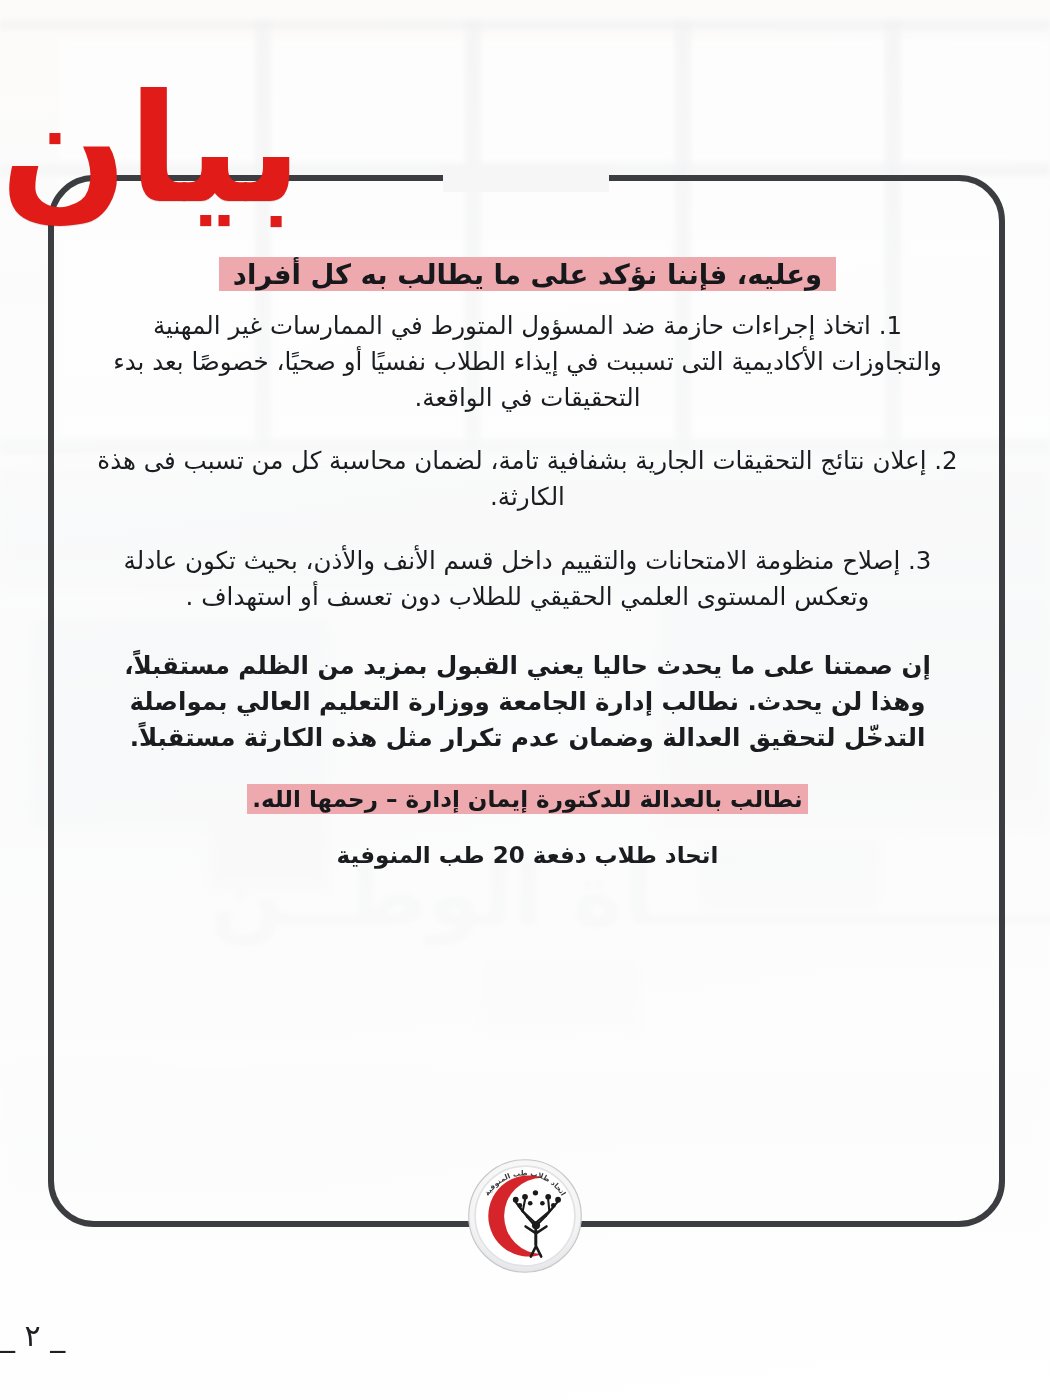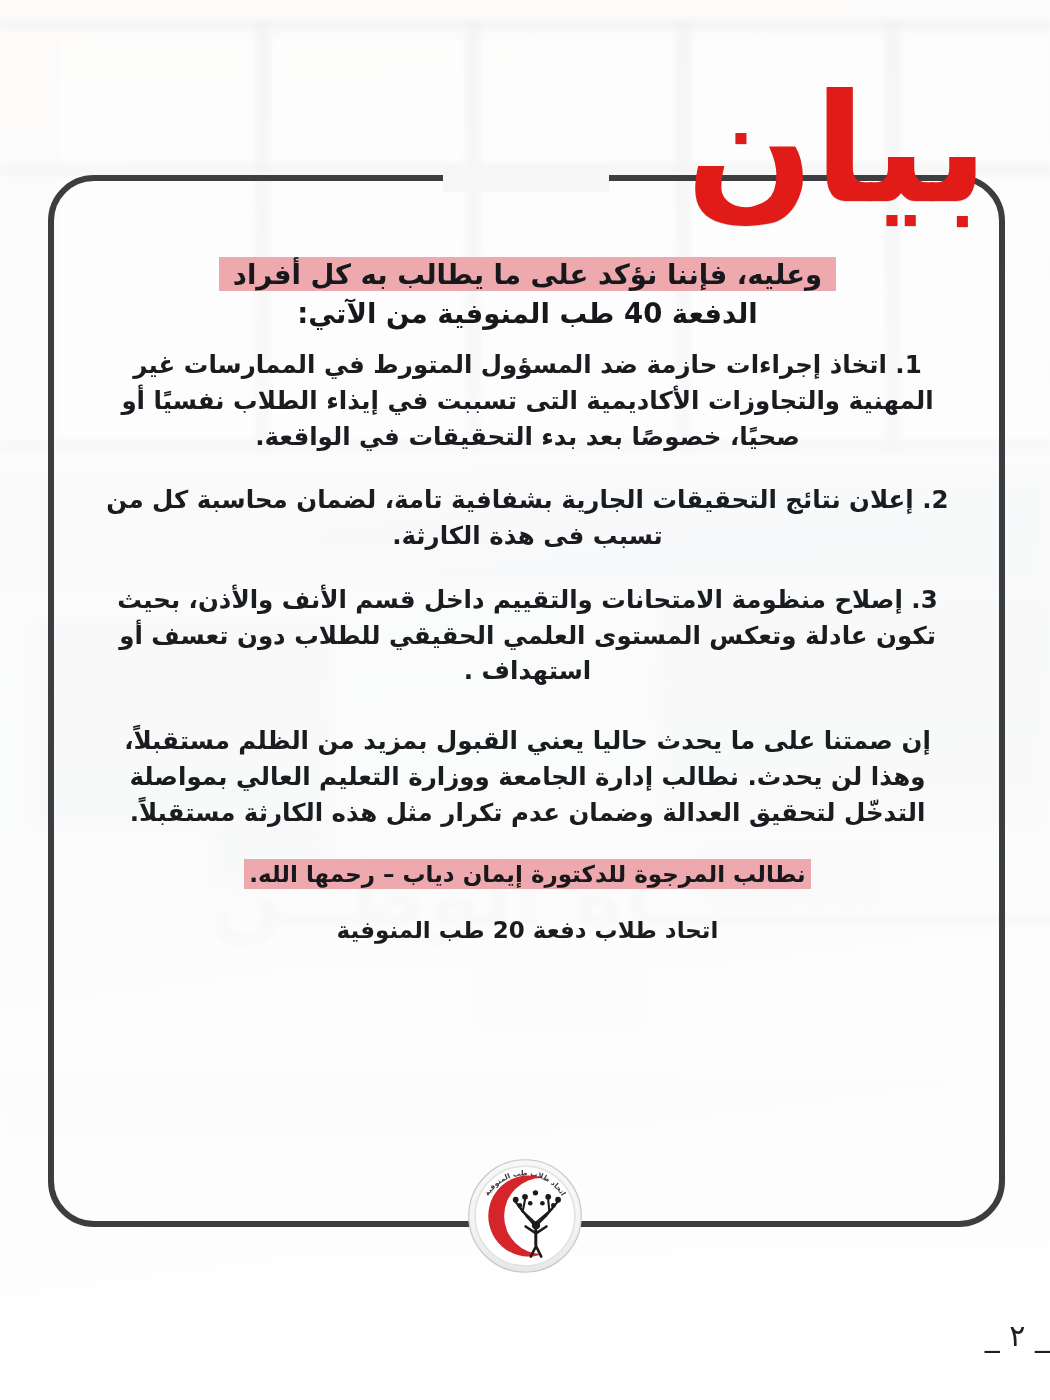--- a/index.html
+++ b/index.html
@@ -86,21 +86,21 @@
     height: 26px;
     background: #f6f6f7;
   }
 
   
   #masthead {
     position: absolute;
     top: 74px;
     left: 0;
     width: 988px;
-    text-align: right;
+    text-align: left;
     z-index: 5;
   }
   #masthead .word {
     display: inline-block;
     color: #e01b18;
     font-size: 150px;
     line-height: 1;
     font-weight: bold;
     font-family: "DejaVu Sans", "Liberation Sans", sans-serif;
     letter-spacing: -6px;
@@ -132,21 +132,21 @@
     -webkit-box-decoration-break: clone;
   }
 
   .demands {
     margin: 0;
     padding: 0;
     list-style: none;
   }
   .demand {
     font-size: 24.5px;
-    font-weight: bold;
+    font-weight: normal;
     color: #1a1c1f;
     line-height: 1.46;
     margin: 0 0 28px 0;
     text-align: center;
   }
 
   .closing {
     font-size: 24.5px;
     font-weight: bold;
     color: #1a1c1f;
@@ -187,21 +187,21 @@
     width: 116px;
     height: 116px;
   }
 
   
   #page-number {
     position: absolute;
     left: 0;
     top: 1318px;
     width: 1050px;
-    text-align: right;
+    text-align: left;
     font-size: 30px;
     color: #1d1f22;
     letter-spacing: 6px;
     z-index: 6;
     font-family: "DejaVu Sans", "Liberation Sans", sans-serif;
   }
 </style>
 </head>
 <body>
 
@@ -247,33 +247,32 @@
 
   <div id="masthead">
     <span class="word">بيان</span>
   </div>
 
   <div id="content">
 
     <p class="lede">
       <span class="hl">وعليه، فإننا نؤكد على ما يطالب به كل أفراد</span>
       <br>
-      <span>الدفعة 40 طب المنوفية من الآتي:</span>
     </p>
 
     <ul class="demands">
       <li class="demand">1. اتخاذ إجراءات حازمة ضد المسؤول المتورط في الممارسات غير المهنية والتجاوزات الأكاديمية التى تسببت في إيذاء الطلاب نفسيًا أو صحيًا، خصوصًا بعد بدء التحقيقات في الواقعة.</li>
       <li class="demand">2. إعلان نتائج التحقيقات الجارية بشفافية تامة، لضمان محاسبة كل من تسبب فى هذة الكارثة.</li>
       <li class="demand">3. إصلاح منظومة الامتحانات والتقييم داخل قسم الأنف والأذن، بحيث تكون عادلة وتعكس المستوى العلمي الحقيقي للطلاب دون تعسف أو استهداف .</li>
     </ul>
 
     <p class="closing">إن صمتنا على ما يحدث حاليا يعني القبول بمزيد من الظلم مستقبلاً، وهذا لن يحدث. نطالب إدارة الجامعة ووزارة التعليم العالي بمواصلة التدخّل لتحقيق العدالة وضمان عدم تكرار مثل هذه الكارثة مستقبلاً.</p>
 
     <p class="justice">
-      <span>نطالب المرجوة للدكتورة إيمان دياب – رحمها الله.</span>
+      <span>نطالب بالعدالة للدكتورة إيمان إدارة – رحمها الله.</span>
     </p>
 
     <p class="signature">اتحاد طلاب دفعة 20 طب المنوفية</p>
   </div>
 
   <div id="emblem-wrap">
     <svg id="emblem" viewBox="0 0 200 200">
       <defs>
         <path id="arcpath" d="M 26,104 A 74,74 0 0 1 174,104" fill="none"></path>
         <radialGradient id="ring" cx="50%" cy="38%" r="70%">

